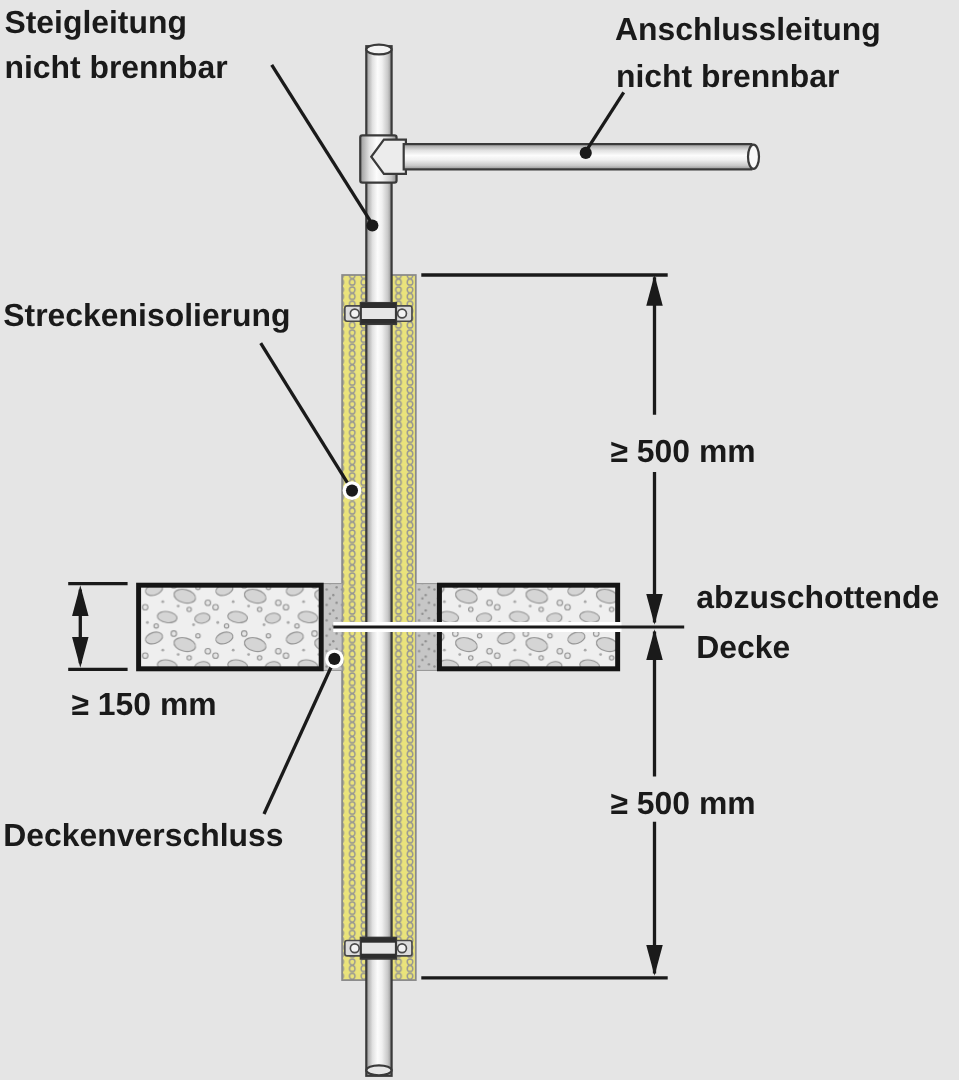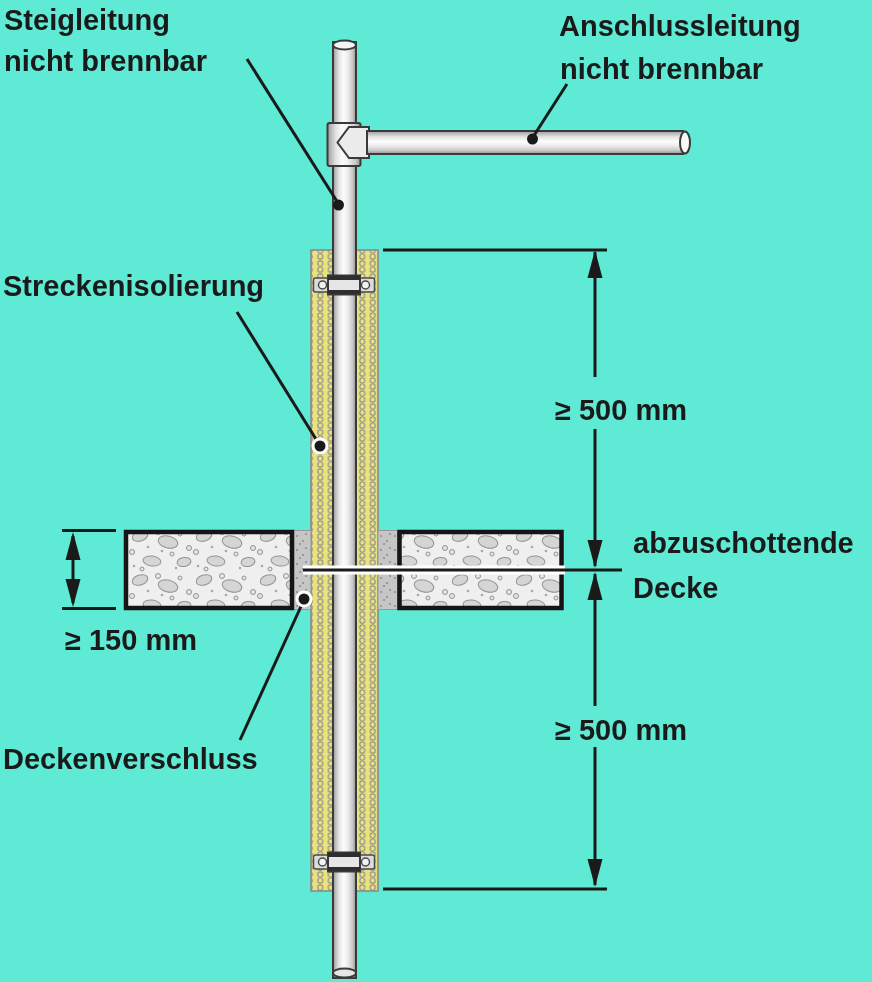--- a/index.html
+++ b/index.html
@@ -1,16 +1,16 @@
 <!DOCTYPE html>
 <html><head>
 <meta charset="utf-8">
 <style>
   html,body{margin:0;padding:0;background:#ffffff;}
-  .stage{position:relative;width:872px;height:982px;background:#5eead4;overflow:hidden;}
+  .stage{position:relative;width:872px;height:982px;background:#e5e5e5;overflow:hidden;}
   svg{display:block;}
   text{font-family:"Liberation Sans", sans-serif;font-weight:bold;fill:#1a1a1a;}
   .lbl{font-size:29px;}
   .dim{font-size:29px;}
 </style>
 </head>
 <body>
 
 <div class="stage">
 <svg width="872" height="982" viewBox="0 0 872 982">

